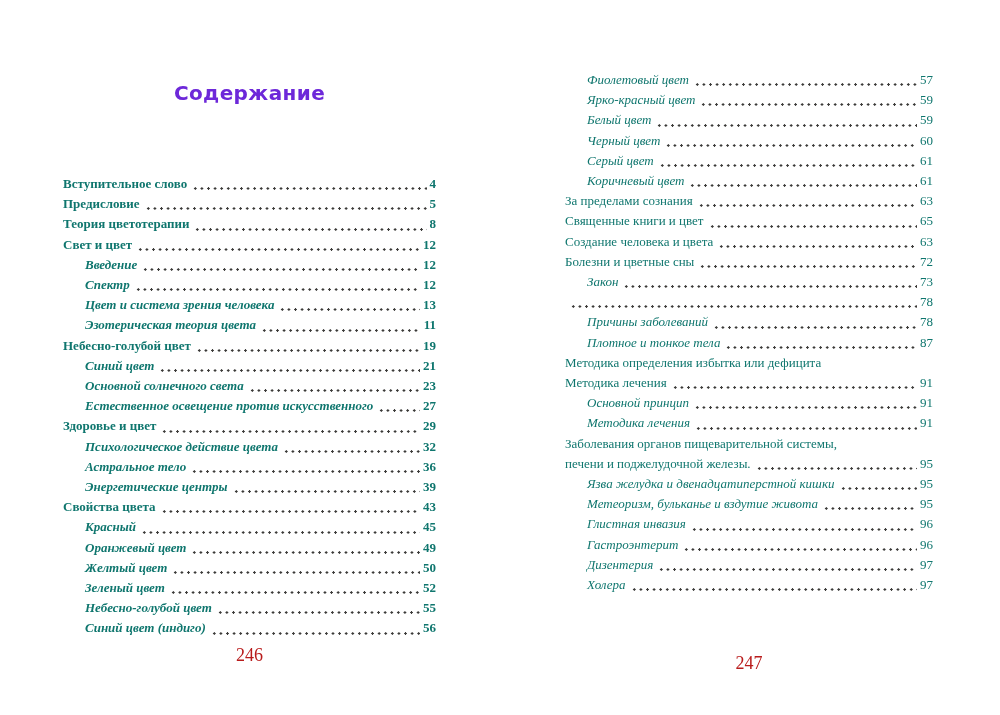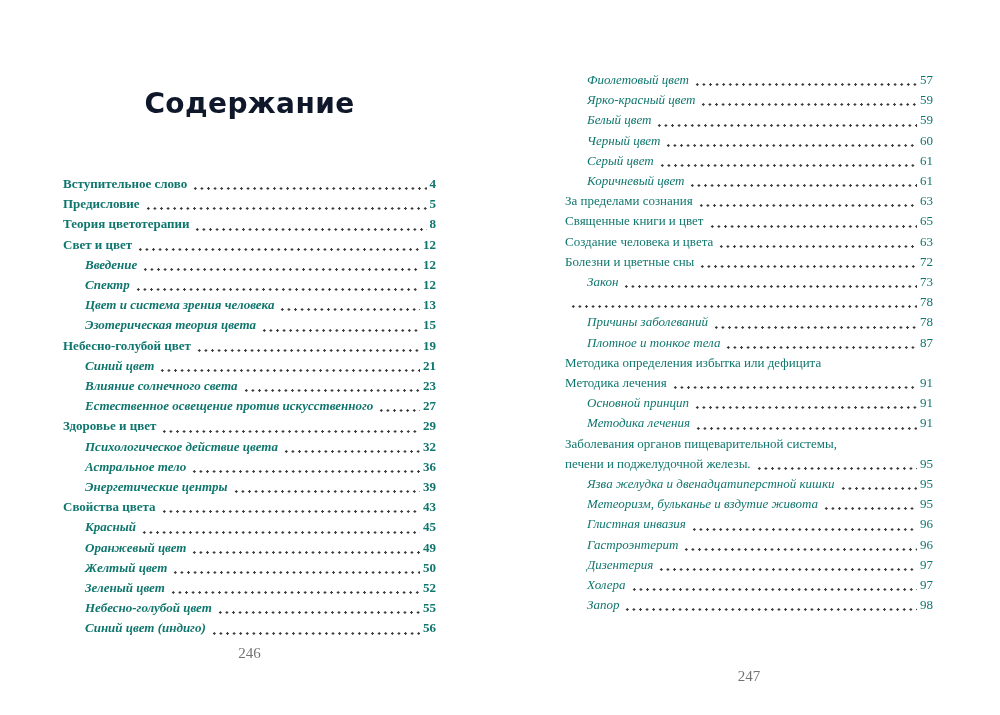--- a/index.html
+++ b/index.html
@@ -24,23 +24,23 @@
   .page-right { left: 565px; width: 368px; }
 
   .toc-title {
     position: absolute;
     left: 0;
     top: 68px;
     width: 100%;
     text-align: center;
     font-family: "DejaVu Sans", "Liberation Sans", sans-serif;
     font-weight: 700;
-    font-size: 28px;
+    font-size: 20px;
     letter-spacing: 0.4px;
-    color: #0f172a;
+    color: #6d28d9;
   }
 
   .entries {
     position: absolute;
     left: 0;
     width: 100%;
   }
   .entries-left  { top: 174px; font-weight: bold; }
   .entries-right { top: 70px; }
 
@@ -65,25 +65,25 @@
     background-position: left bottom 4px;
     margin: 0 3px 0 5px;
   }
   .pg { white-space: nowrap; text-align: center; }
 
   .folio {
     position: absolute;
     left: 0;
     width: 100%;
     text-align: center;
-    font-size: 15px;
-    color: #737373;
+    font-size: 18px;
+    color: #b91c1c;
   }
   .folio-left  { top: 645px; }
-  .folio-right { top: 668px; }
+  .folio-right { top: 653px; }
 </style>
 </head>
 <body>
 
 <div>
 
   <section class="page-col page-left">
     <h1 class="toc-title">Содержание</h1>
     <div class="entries entries-left">
         <div class="row lvl0">
@@ -117,34 +117,34 @@
           <span class="pg">12</span>
         </div>
         <div class="row lvl1">
           <span class="lbl">Цвет и система зрения человека</span>
           <span class="dots"></span>
           <span class="pg">13</span>
         </div>
         <div class="row lvl1">
           <span class="lbl">Эзотерическая теория цвета</span>
           <span class="dots"></span>
-          <span class="pg">15</span>
+          <span class="pg">11</span>
         </div>
         <div class="row lvl0">
           <span class="lbl">Небесно-голубой цвет</span>
           <span class="dots"></span>
           <span class="pg">19</span>
         </div>
         <div class="row lvl1">
           <span class="lbl">Синий цвет</span>
           <span class="dots"></span>
           <span class="pg">21</span>
         </div>
         <div class="row lvl1">
-          <span class="lbl">Влияние солнечного света</span>
+          <span class="lbl">Основной солнечного света</span>
           <span class="dots"></span>
           <span class="pg">23</span>
         </div>
         <div class="row lvl1">
           <span class="lbl">Естественное освещение против искусственного</span>
           <span class="dots"></span>
           <span class="pg">27</span>
         </div>
         <div class="row lvl0">
           <span class="lbl">Здоровье и цвет</span>
@@ -325,22 +325,17 @@
         <div class="row lvl1">
           <span class="lbl">Дизентерия</span>
           <span class="dots"></span>
           <span class="pg">97</span>
         </div>
         <div class="row lvl1">
           <span class="lbl">Холера</span>
           <span class="dots"></span>
           <span class="pg">97</span>
         </div>
-        <div class="row lvl1">
-          <span class="lbl">Запор</span>
-          <span class="dots"></span>
-          <span class="pg">98</span>
-        </div>
       </div>
     <div class="folio folio-right">247</div>
   </section>
 
 </div>
 
 </body></html>

